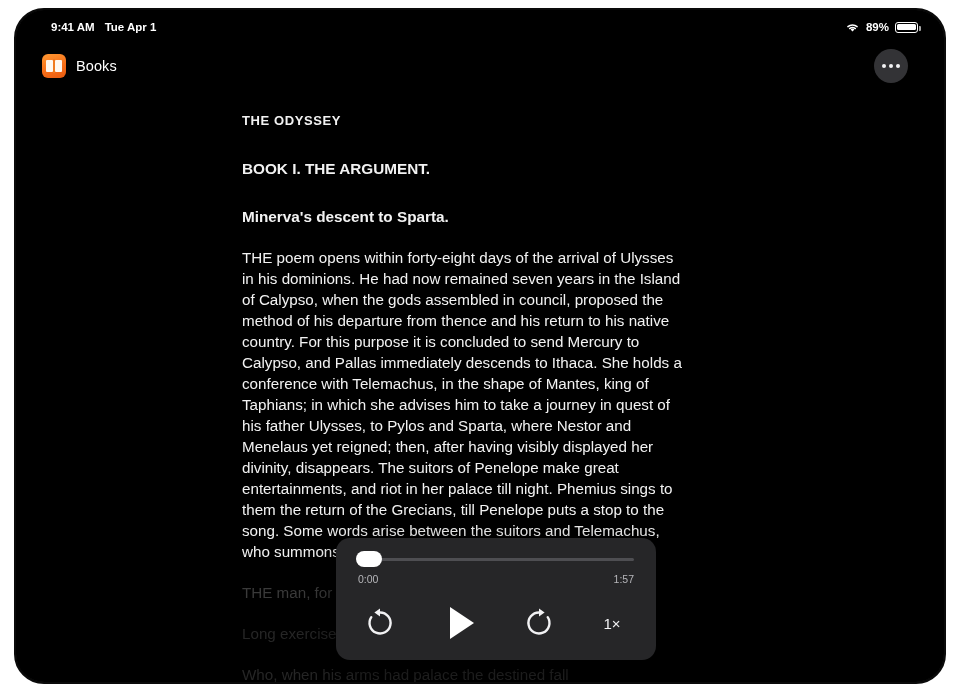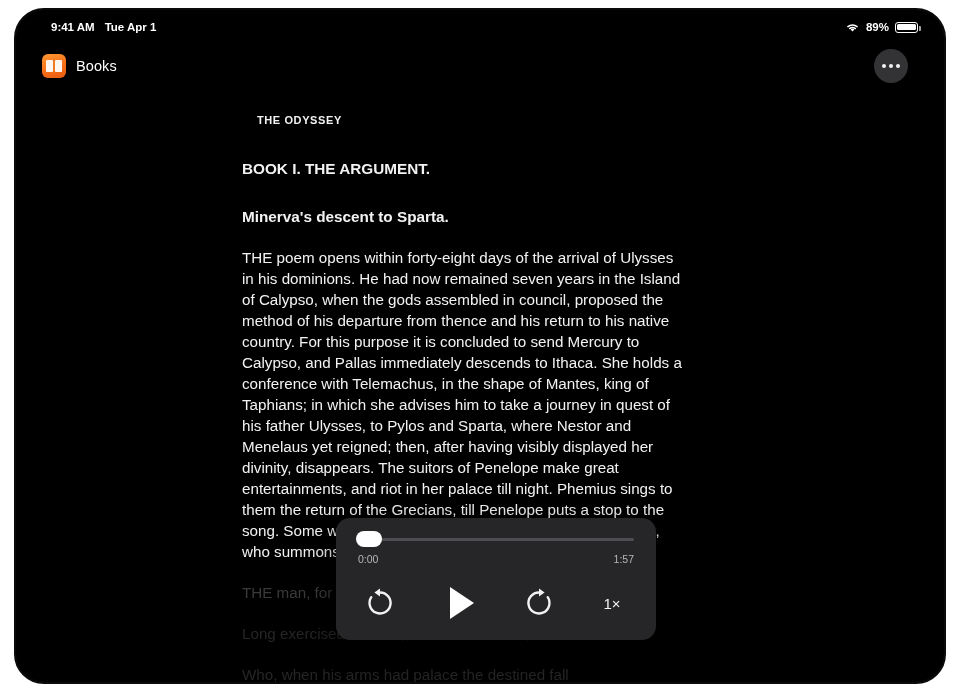--- a/index.html
+++ b/index.html
@@ -125,43 +125,43 @@
     padding: 0;
   }
   .page {
     width: 440px;
     margin-left: 226px;
     color: #f2f2f2;
     font-size: 15.2px;
     line-height: 21px;
   }
   .page h1 {
-    font-size: 11px;
+    font-size: 13px;
     font-weight: bold;
     letter-spacing: .6px;
-    margin: 14px 0 0 15px;
+    margin: 14px 0 0 0;
   }
   .page h2 {
     font-size: 15.3px;
     font-weight: bold;
     margin: 27px 0 0 0;
   }
   .page h3 {
     font-size: 15.3px;
     font-weight: bold;
     margin: 27px 0 0 0;
   }
   .page p { margin: 20px 0 0 0; }
   .para-faded2 { color: #3a3a3a; }
   .para-faded3 { color: #262626; }
 
   
   .player {
     position: absolute;
-    left: 320px; top: 508px;
+    left: 320px; top: 528px;
     width: 320px; height: 122px;
     background: #262628;
     border-radius: 14px;
     box-shadow: 0 12px 34px rgba(0,0,0,0.55);
     padding: 14px 22px 10px 22px;
   }
   .scrub-wrap { position: relative; height: 14px; }
   .scrub-track {
     position: absolute;
     top: 6px; left: 0; right: 0;

